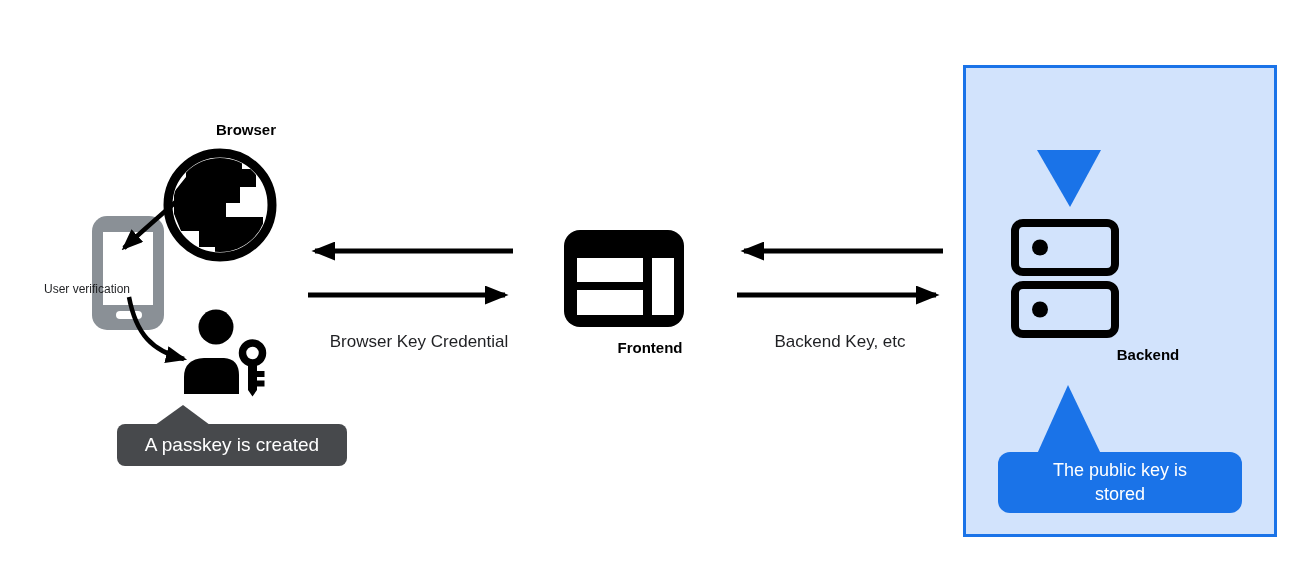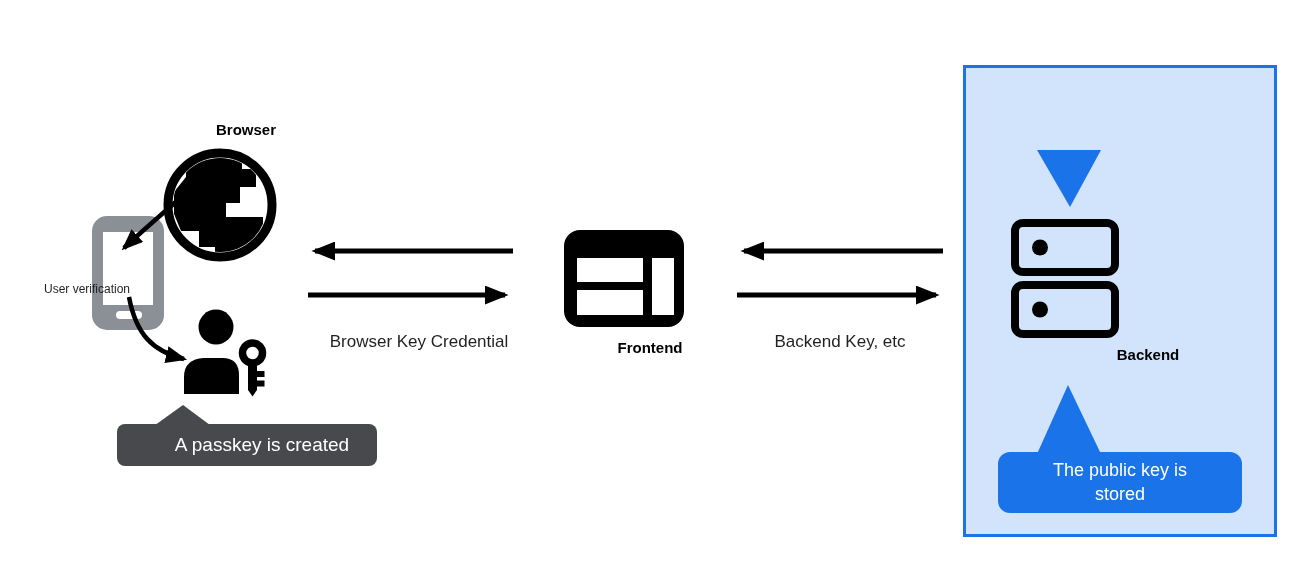--- a/index.html
+++ b/index.html
@@ -22,21 +22,21 @@
     font-size:18px;line-height:1.3;
   }
   .bubble.top-callout{left:997px;top:89px;width:243px;height:63px;}
   .bubble.top-callout span{width:215px;}
   .bubble.bottom-callout{left:998px;top:452px;width:244px;height:61px;align-items:center;}
   .bubble.bottom-callout span{width:175px;}
   .tooltip{
     position:absolute;left:117px;top:424px;width:230px;height:42px;
     background:#47494c;color:#ffffff;border-radius:8px;
     display:flex;align-items:center;justify-content:center;
-    font-size:19px;white-space:nowrap;padding-left:30px;
+    font-size:19px;white-space:nowrap;
   }
 </style>
 </head>
 <body>
 
 <div class="canvas">
 
   <div class="panel"></div>
 
   <div class="bubble bottom-callout">

